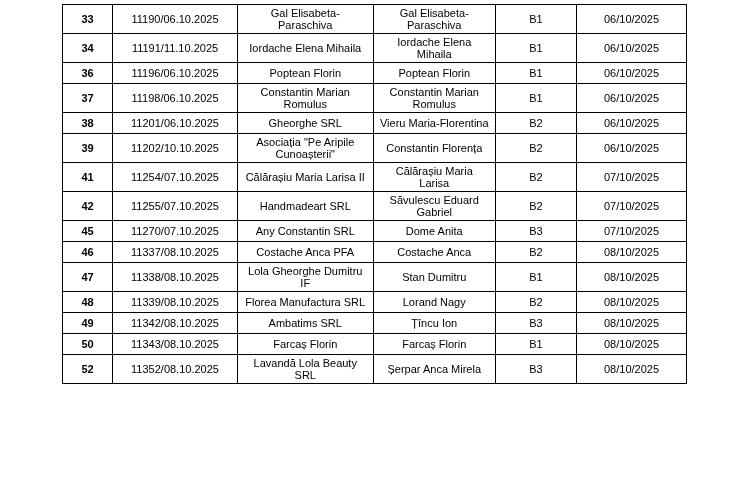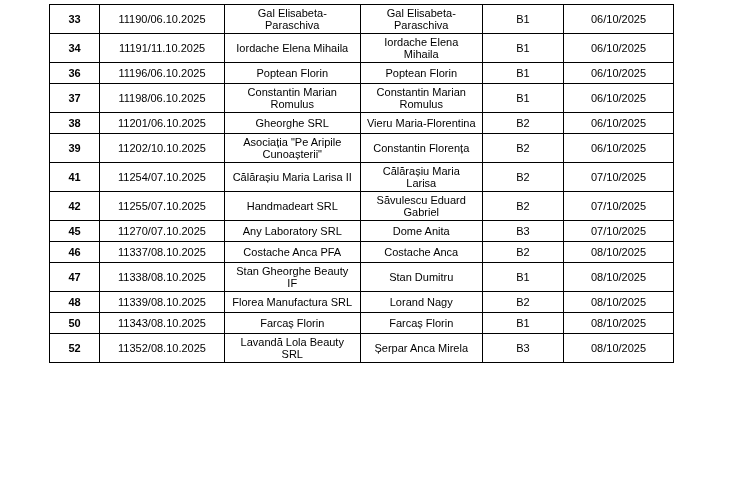--- a/index.html
+++ b/index.html
@@ -10,21 +10,21 @@
   .page {
     position: relative;
     width: 750px;
     height: 500px;
     background: #ffffff;
     overflow: hidden;
     font-family: "Liberation Sans", sans-serif;
   }
   table.registry {
     position: absolute;
-    left: 49px;
+    left: 62px;
     top: 4px;
     width: 624px;
     border-collapse: collapse;
     table-layout: fixed;
   }
   table.registry tr {
     height: 21px;
   }
   table.registry td {
     border: 1px solid var(--line, #000);
@@ -115,47 +115,55 @@
           <td class="col-rownum">42</td>
           <td>11255/07.10.2025</td>
           <td>Handmadeart SRL</td>
           <td>Săvulescu Eduard Gabriel</td>
           <td>B2</td>
           <td>07/10/2025</td>
         </tr>
         <tr>
           <td class="col-rownum">45</td>
           <td>11270/07.10.2025</td>
-          <td>Any Laboratory SRL</td>
+          <td>Any Constantin SRL</td>
           <td>Dome Anita</td>
           <td>B3</td>
           <td>07/10/2025</td>
         </tr>
         <tr>
           <td class="col-rownum">46</td>
           <td>11337/08.10.2025</td>
           <td>Costache Anca PFA</td>
           <td>Costache Anca</td>
           <td>B2</td>
           <td>08/10/2025</td>
         </tr>
         <tr>
           <td class="col-rownum">47</td>
           <td>11338/08.10.2025</td>
-          <td>Stan Gheorghe Beauty IF</td>
+          <td>Lola Gheorghe Dumitru IF</td>
           <td>Stan Dumitru</td>
           <td>B1</td>
           <td>08/10/2025</td>
         </tr>
         <tr>
           <td class="col-rownum">48</td>
           <td>11339/08.10.2025</td>
           <td>Florea Manufactura SRL</td>
           <td>Lorand Nagy</td>
           <td>B2</td>
+          <td>08/10/2025</td>
+        </tr>
+        <tr>
+          <td class="col-rownum">49</td>
+          <td>11342/08.10.2025</td>
+          <td>Ambatims SRL</td>
+          <td>Țîncu Ion</td>
+          <td>B3</td>
           <td>08/10/2025</td>
         </tr>
         <tr>
           <td class="col-rownum">50</td>
           <td>11343/08.10.2025</td>
           <td>Farcaș Florin</td>
           <td>Farcaș Florin</td>
           <td>B1</td>
           <td>08/10/2025</td>
         </tr>

